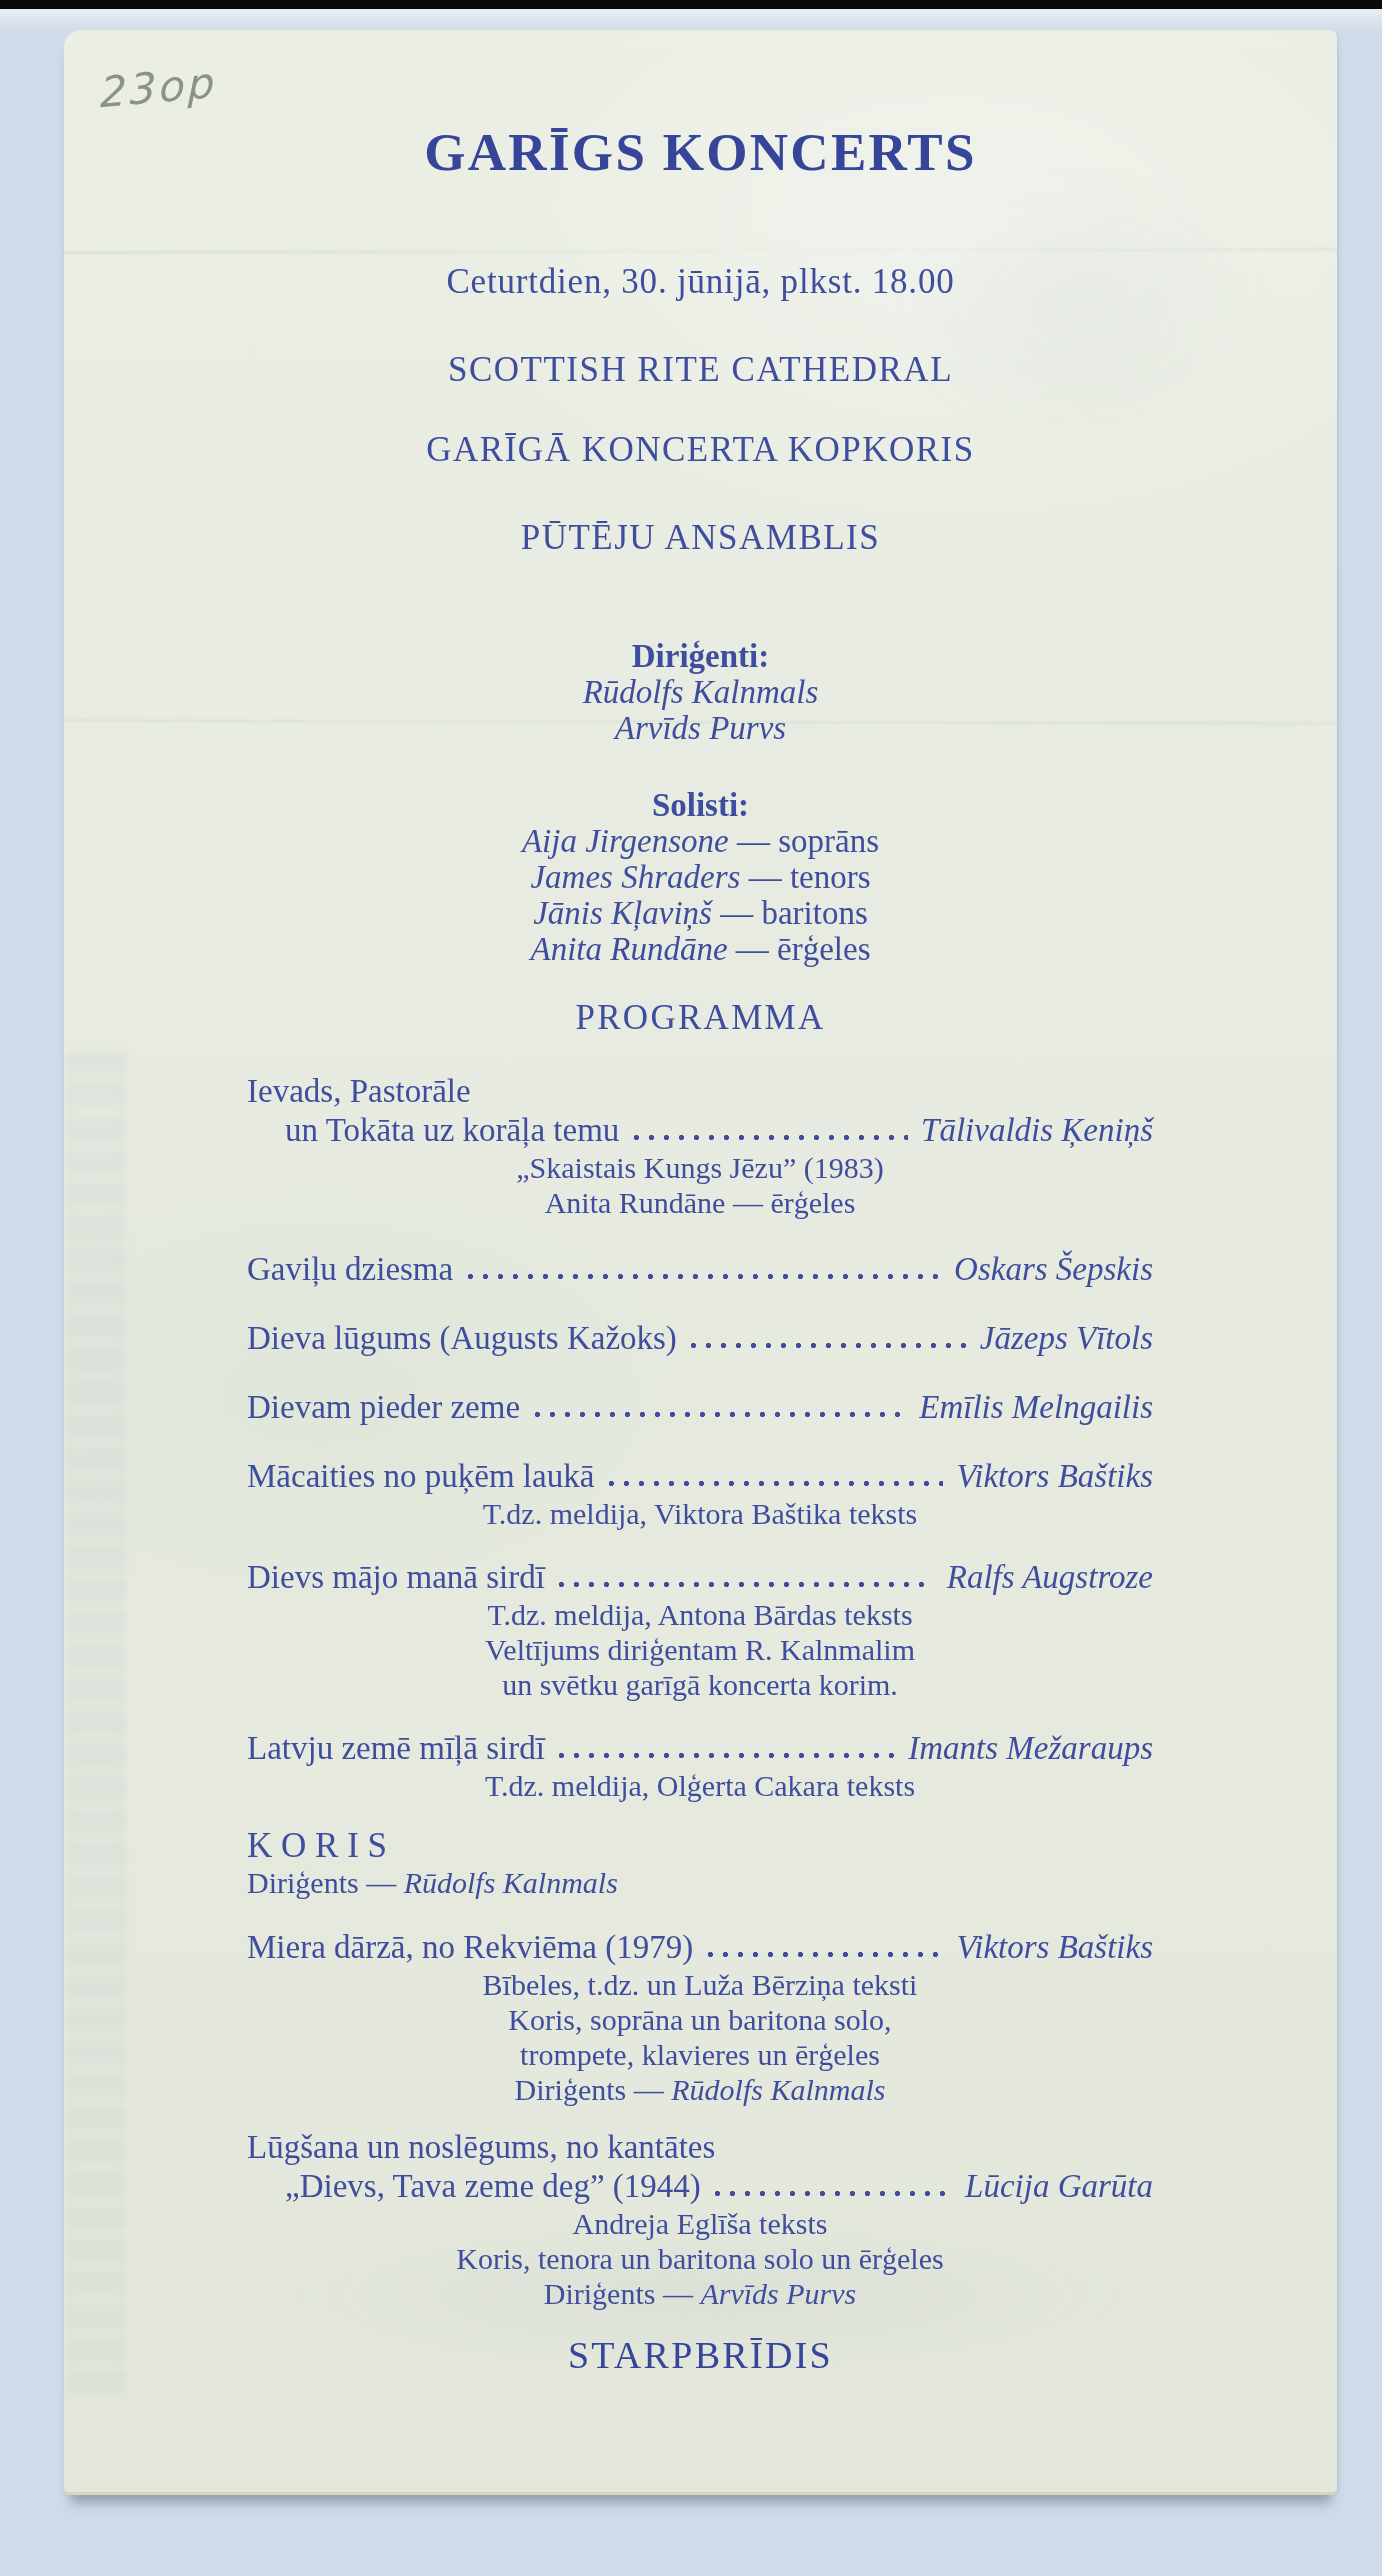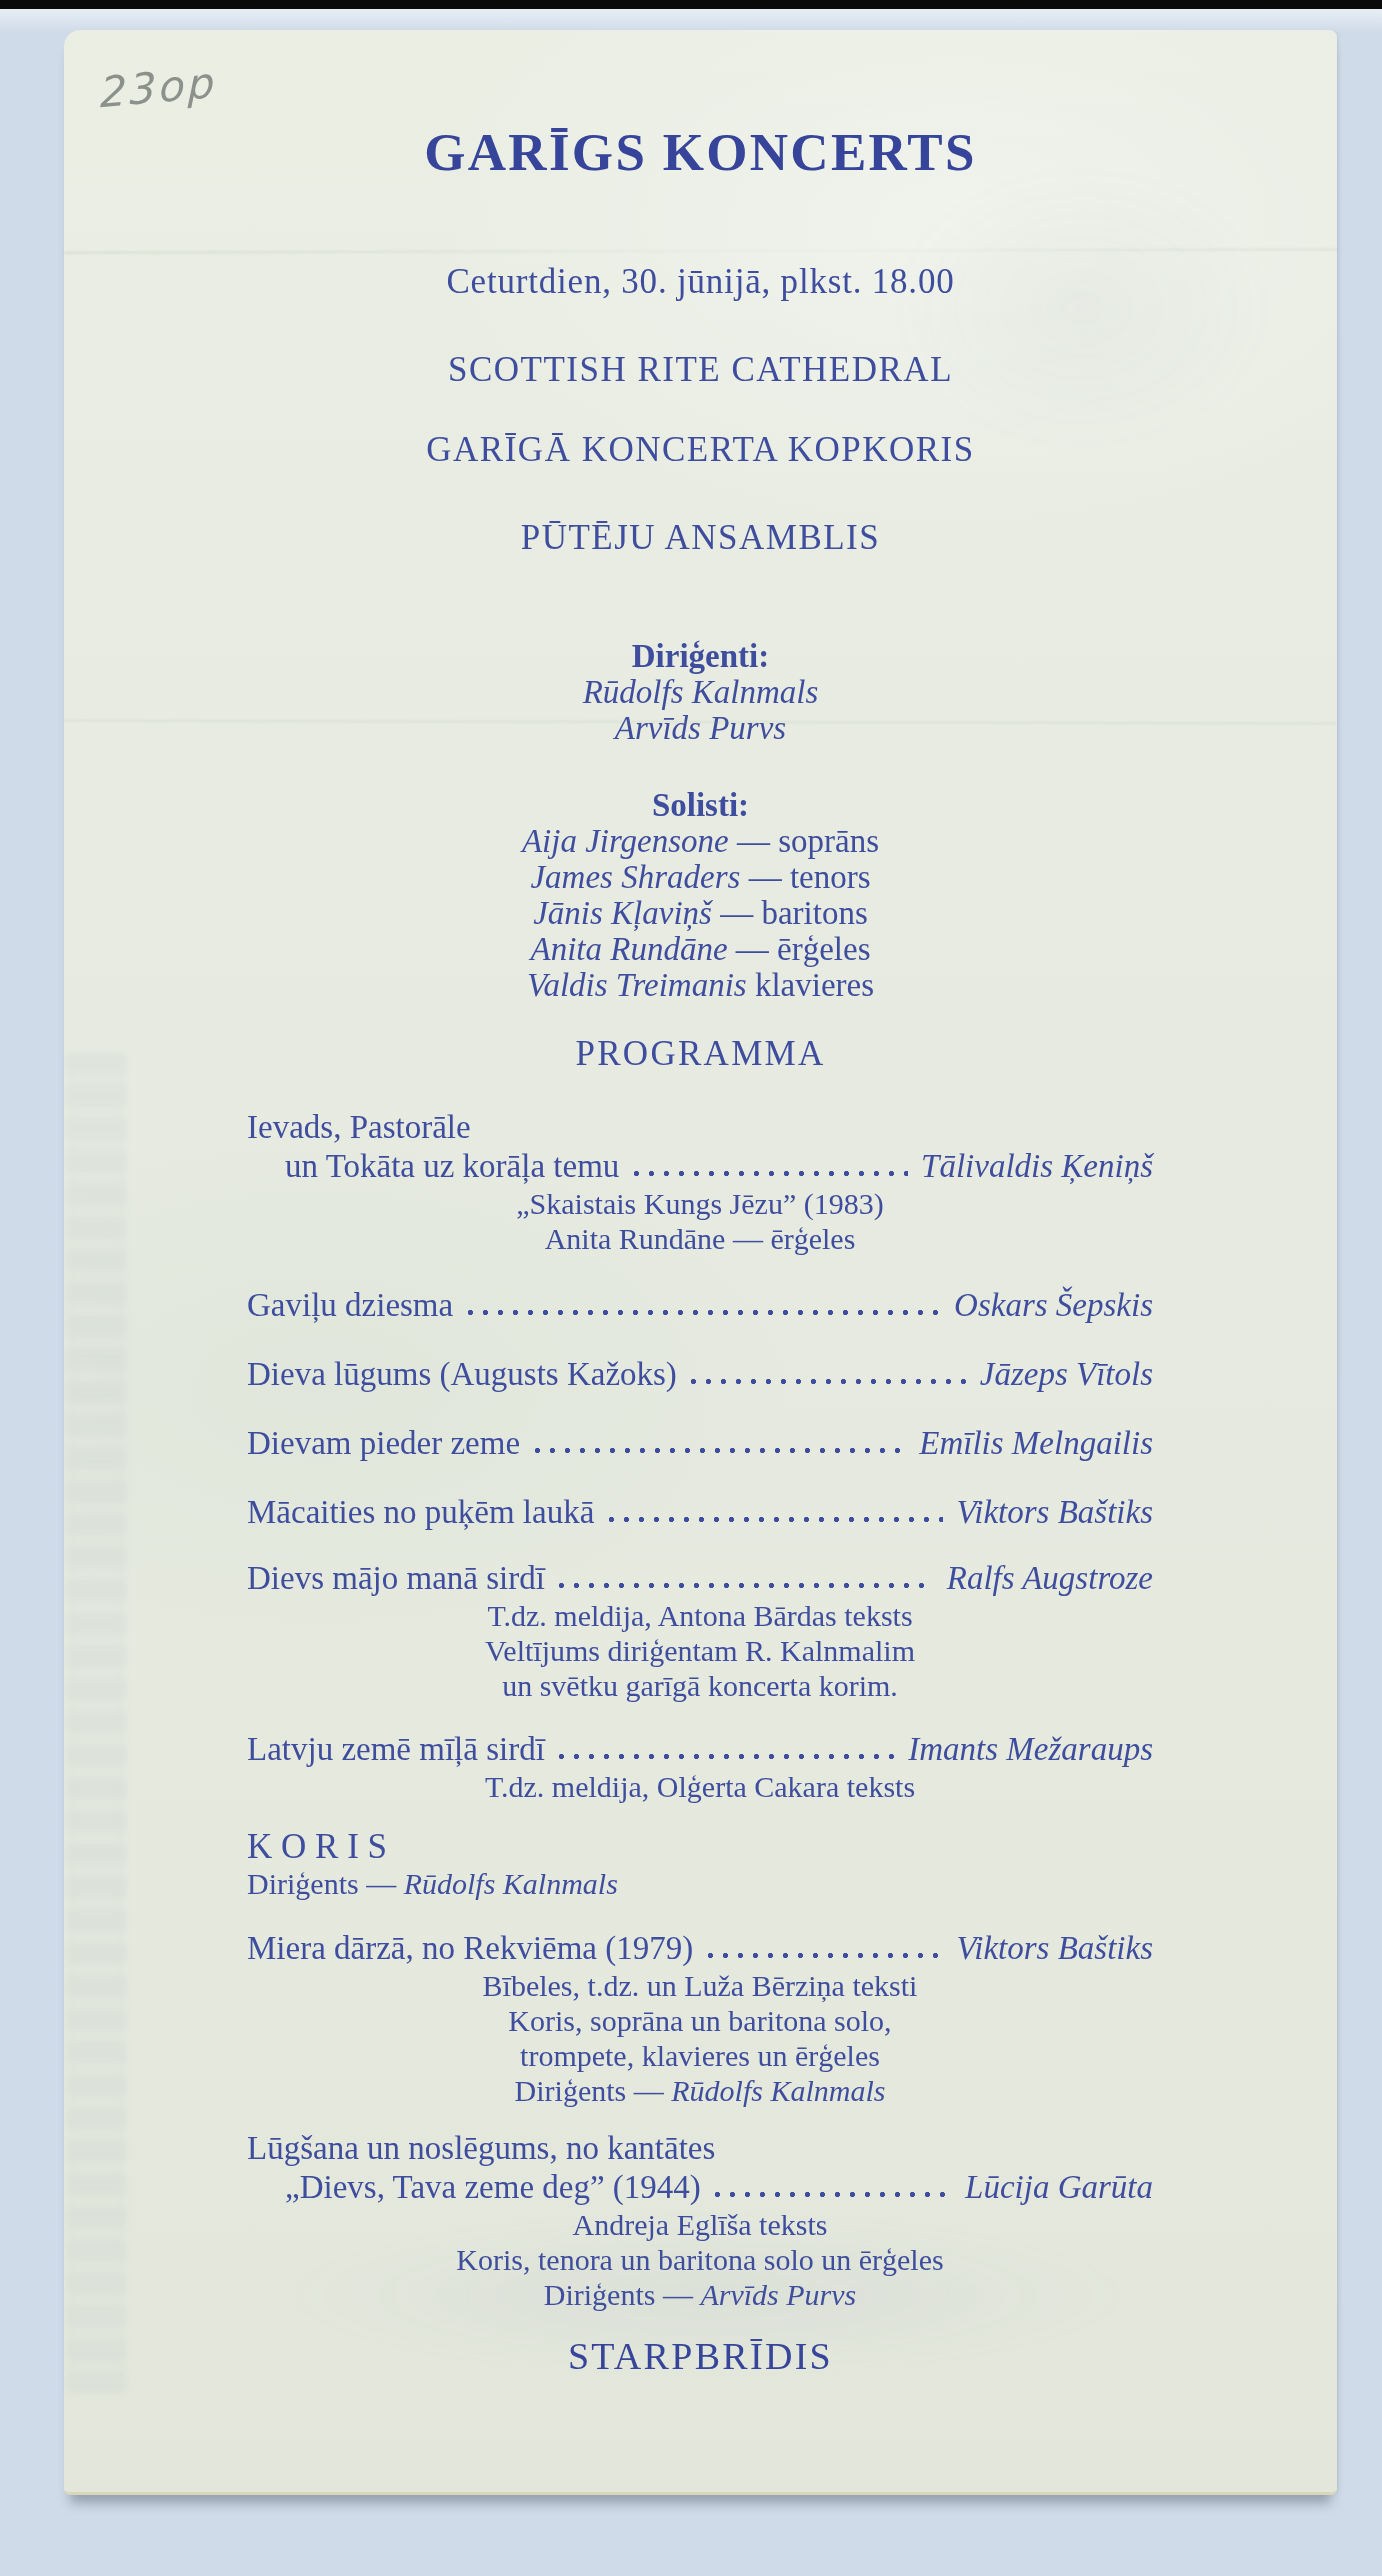--- a/index.html
+++ b/index.html
@@ -130,21 +130,20 @@
     <div class="conductor-name">Rūdolfs Kalnmals</div>
     <div class="conductor-name">Arvīds Purvs</div>
   </div>
 
   <div class="soloists">
     <div class="sub-heading">Solisti:</div>
     <div class="soloist-row"><i>Aija Jirgensone</i><span> — </span><span>soprāns</span></div>
     <div class="soloist-row"><i>James Shraders</i><span> — </span><span>tenors</span></div>
     <div class="soloist-row"><i>Jānis Kļaviņš</i><span> — </span><span>baritons</span></div>
     <div class="soloist-row"><i>Anita Rundāne</i><span> — </span><span>ērģeles</span></div>
-    <div class="soloist-row"><i>Valdis Treimanis</i><span> </span><span>klavieres</span></div>
   </div>
 
   <div class="prog-heading">PROGRAMMA</div>
 
   <div class="program">
 
     <div class="prog-item first">
       <div class="prog-line">Ievads, Pastorāle</div>
       <div class="prog-row">
         <span class="prog-title indent">un Tokāta uz korāļa temu</span>
@@ -178,20 +177,21 @@
         <span class="composer">Emīlis Melngailis</span>
       </div>
     </div>
 
     <div class="prog-item">
       <div class="prog-row">
         <span class="prog-title">Mācaities no puķēm laukā</span>
         <span class="leader"></span>
         <span class="composer">Viktors Baštiks</span>
       </div>
+      <div class="prog-note"><span>T.dz. meldija, Viktora Baštika teksts</span><i></i></div>
     </div>
 
     <div class="prog-item tight">
       <div class="prog-row">
         <span class="prog-title">Dievs mājo manā sirdī</span>
         <span class="leader"></span>
         <span class="composer">Ralfs Augstroze</span>
       </div>
       <div class="prog-note"><span>T.dz. meldija, Antona Bārdas teksts</span><i></i></div>
       <div class="prog-note"><span>Veltījums diriģentam R. Kalnmalim</span><i></i></div>

